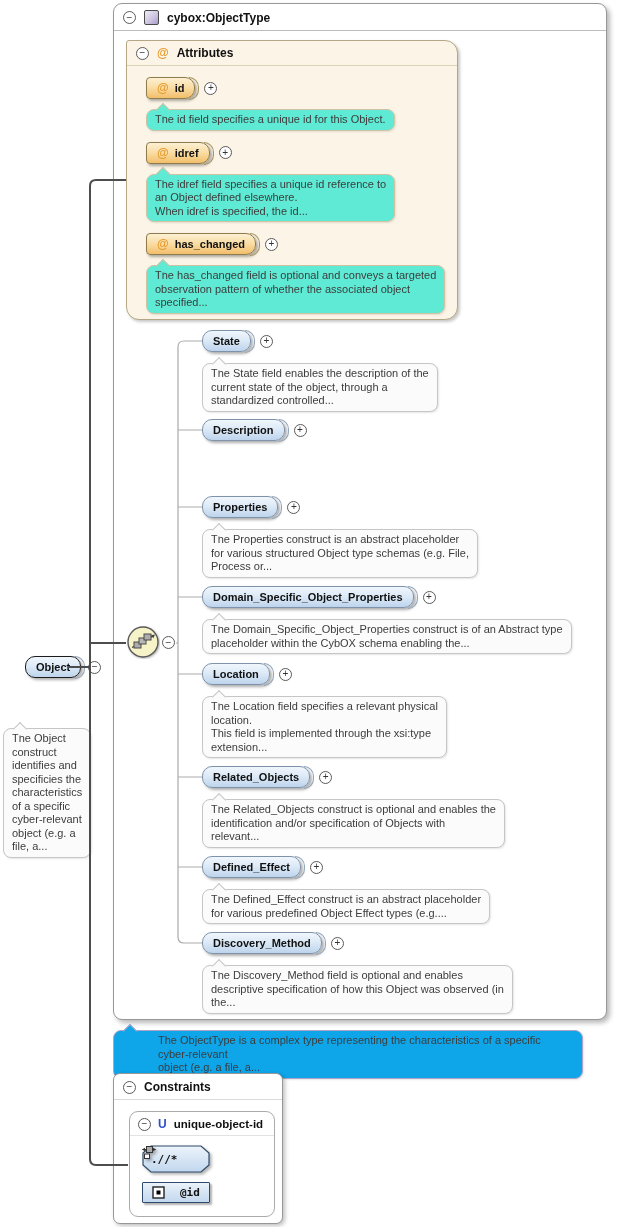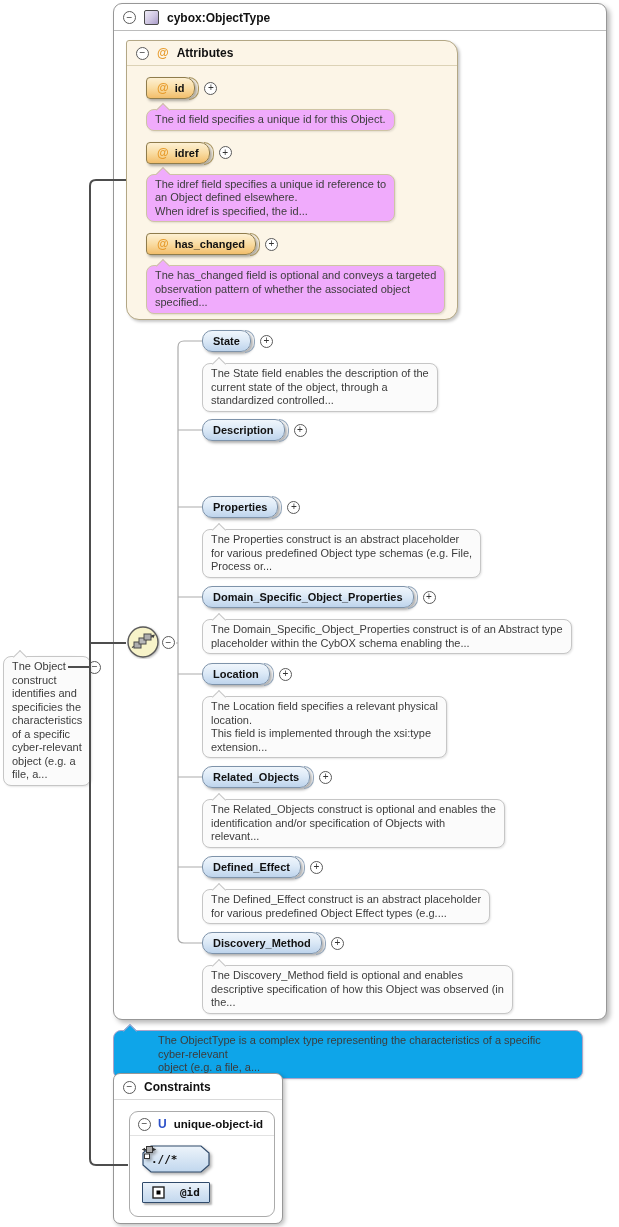--- a/index.html
+++ b/index.html
@@ -79,32 +79,32 @@
     position:relative;width:max-content;max-width:470px;box-sizing:border-box;
     background:#FBFBFB;border:1px solid #C6C6C6;border-radius:8px;
     padding:3px 8px;font-size:11px;line-height:13.5px;color:#3c3c3c;
     white-space:pre-line;box-shadow:1px 1px 2px rgba(0,0,0,.10);
   }
   .bubble::before{
     content:"";position:absolute;top:-5.5px;left:11px;width:9px;height:9px;
     background:inherit;border-left:1px solid #C6C6C6;border-top:1px solid #C6C6C6;
     transform:rotate(45deg);
   }
-  .bubble.cream{background:#f0abfc;border-color:#CEC4A4;}
+  .bubble.cream{background:#5eead4;border-color:#CEC4A4;}
   .bubble.cream::before{border-color:#CEC4A4;}
   .bubble.lavender{background:#0ea5e9;border-color:#ACA4C9;padding-left:44px;}
   .bubble.lavender::before{border-color:#ACA4C9;}
   .attrs-content .badge-line{margin-top:11px;}
   .attrs-content .bubble{margin-top:10px;}
   
   .el-row{position:absolute;left:202px;}
   .el-row .bubble{margin-top:11px;}
   .object-group{position:absolute;left:5px;top:656px;}
   .object-group .circ{margin-left:7px;}
-  .object-bubble{position:absolute;left:3px;top:656px;width:88px;}
+  .object-bubble{position:absolute;left:3px;top:728px;width:88px;}
   .type-ann{position:absolute;left:113px;top:1030px;}
   
   .hex-wrap{position:relative;width:68px;height:28px;margin:9px 0 0 12px;}
   .hex-wrap svg{position:absolute;left:0;top:0;filter:drop-shadow(2px 2px 1.5px rgba(0,0,0,.3));}
   .hex-content{
     position:absolute;inset:0;display:flex;align-items:center;gap:6px;padding-left:9px;
     font-family:"DejaVu Sans Mono",monospace;font-weight:bold;font-size:11px;color:#111;
   }
   .field-badge{
     display:inline-flex;align-items:center;gap:15px;margin:9px 0 0 12px;
@@ -193,21 +193,21 @@
   </div>
 
   <div class="el-row" style="top:496px">
     <div class="badge-line">
       <span class="el-badge">
           <span>Properties</span>
         </span>
       <span class="circ">+</span>
     </div>
     <div class="bubble">The Properties construct is an abstract placeholder
-for various predefined Object type schemas (e.g. File,
+for various structured Object type schemas (e.g. File,
 Process or...</div>
   </div>
 
   <div class="el-row" style="top:586px">
     <div class="badge-line">
       <span class="el-badge">
           <span>Domain_Specific_Object_Properties</span>
         </span>
       <span class="circ">+</span>
     </div>

